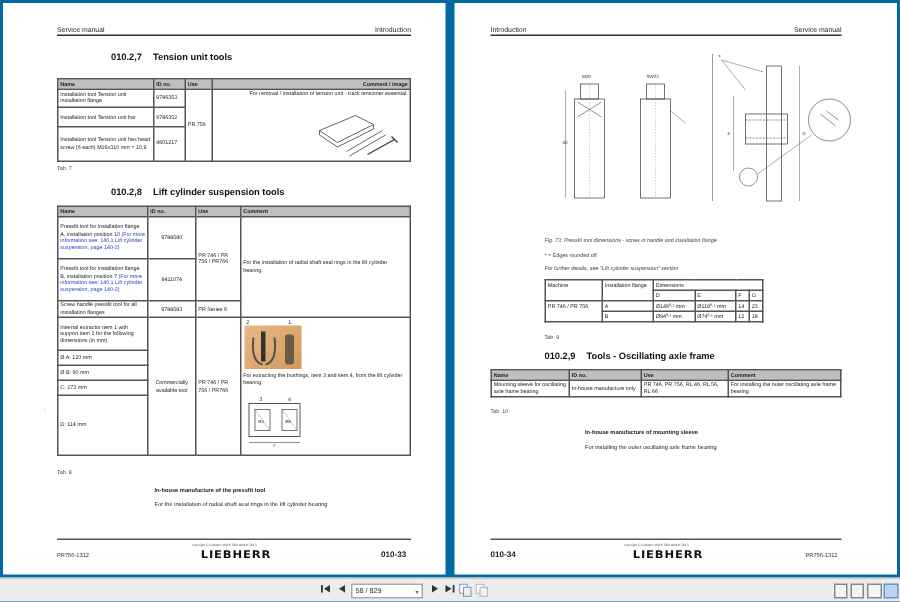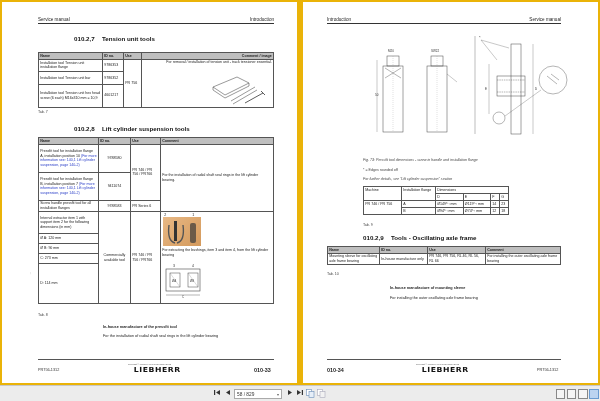--- a/index.html
+++ b/index.html
@@ -1,18 +1,18 @@
 <!DOCTYPE html>
 <html><head>
 <meta charset="utf-8">
 <style>
   * { box-sizing: border-box; margin: 0; padding: 0; }
   html, body { width: 600px; height: 401px; overflow: hidden; }
   body { background: #a3a3a3; font-family: "Liberation Sans", sans-serif; position: relative; }
-  .viewer { position: absolute; left: 0; top: 0; width: 600px; height: 395px; background: #eab308; }
+  .viewer { position: absolute; left: 0; top: 0; width: 600px; height: 395px; background: #0369a1; }
   .page { position: absolute; top: 2px; background: #fff; height: 381px; }
   .page-left { left: 2px; width: 295px; }
   .page-right { left: 303px; width: 295px; }
   .hdr { position: absolute; top: 15px; font-size: 4.6px; color: #222; border-bottom: 0.7px solid #333; padding-bottom: 1px; display: flex; justify-content: space-between; }
   .page-left .hdr { left: 36px; width: 236px; }
   .page-right .hdr { left: 24px; width: 234px; }
   .sec-title { position: absolute; font-size: 6.2px; font-weight: bold; color: #111; }
   .sec-title .num { display: inline-block; width: 28px; }
   table { position: absolute; border-collapse: collapse; font-size: 3.6px; color: #222; line-height: 1.25; }
   th { background: #bfbfbf; font-weight: bold; text-align: left; border: 0.6px solid #555; padding: 0.6px 1.2px; }

